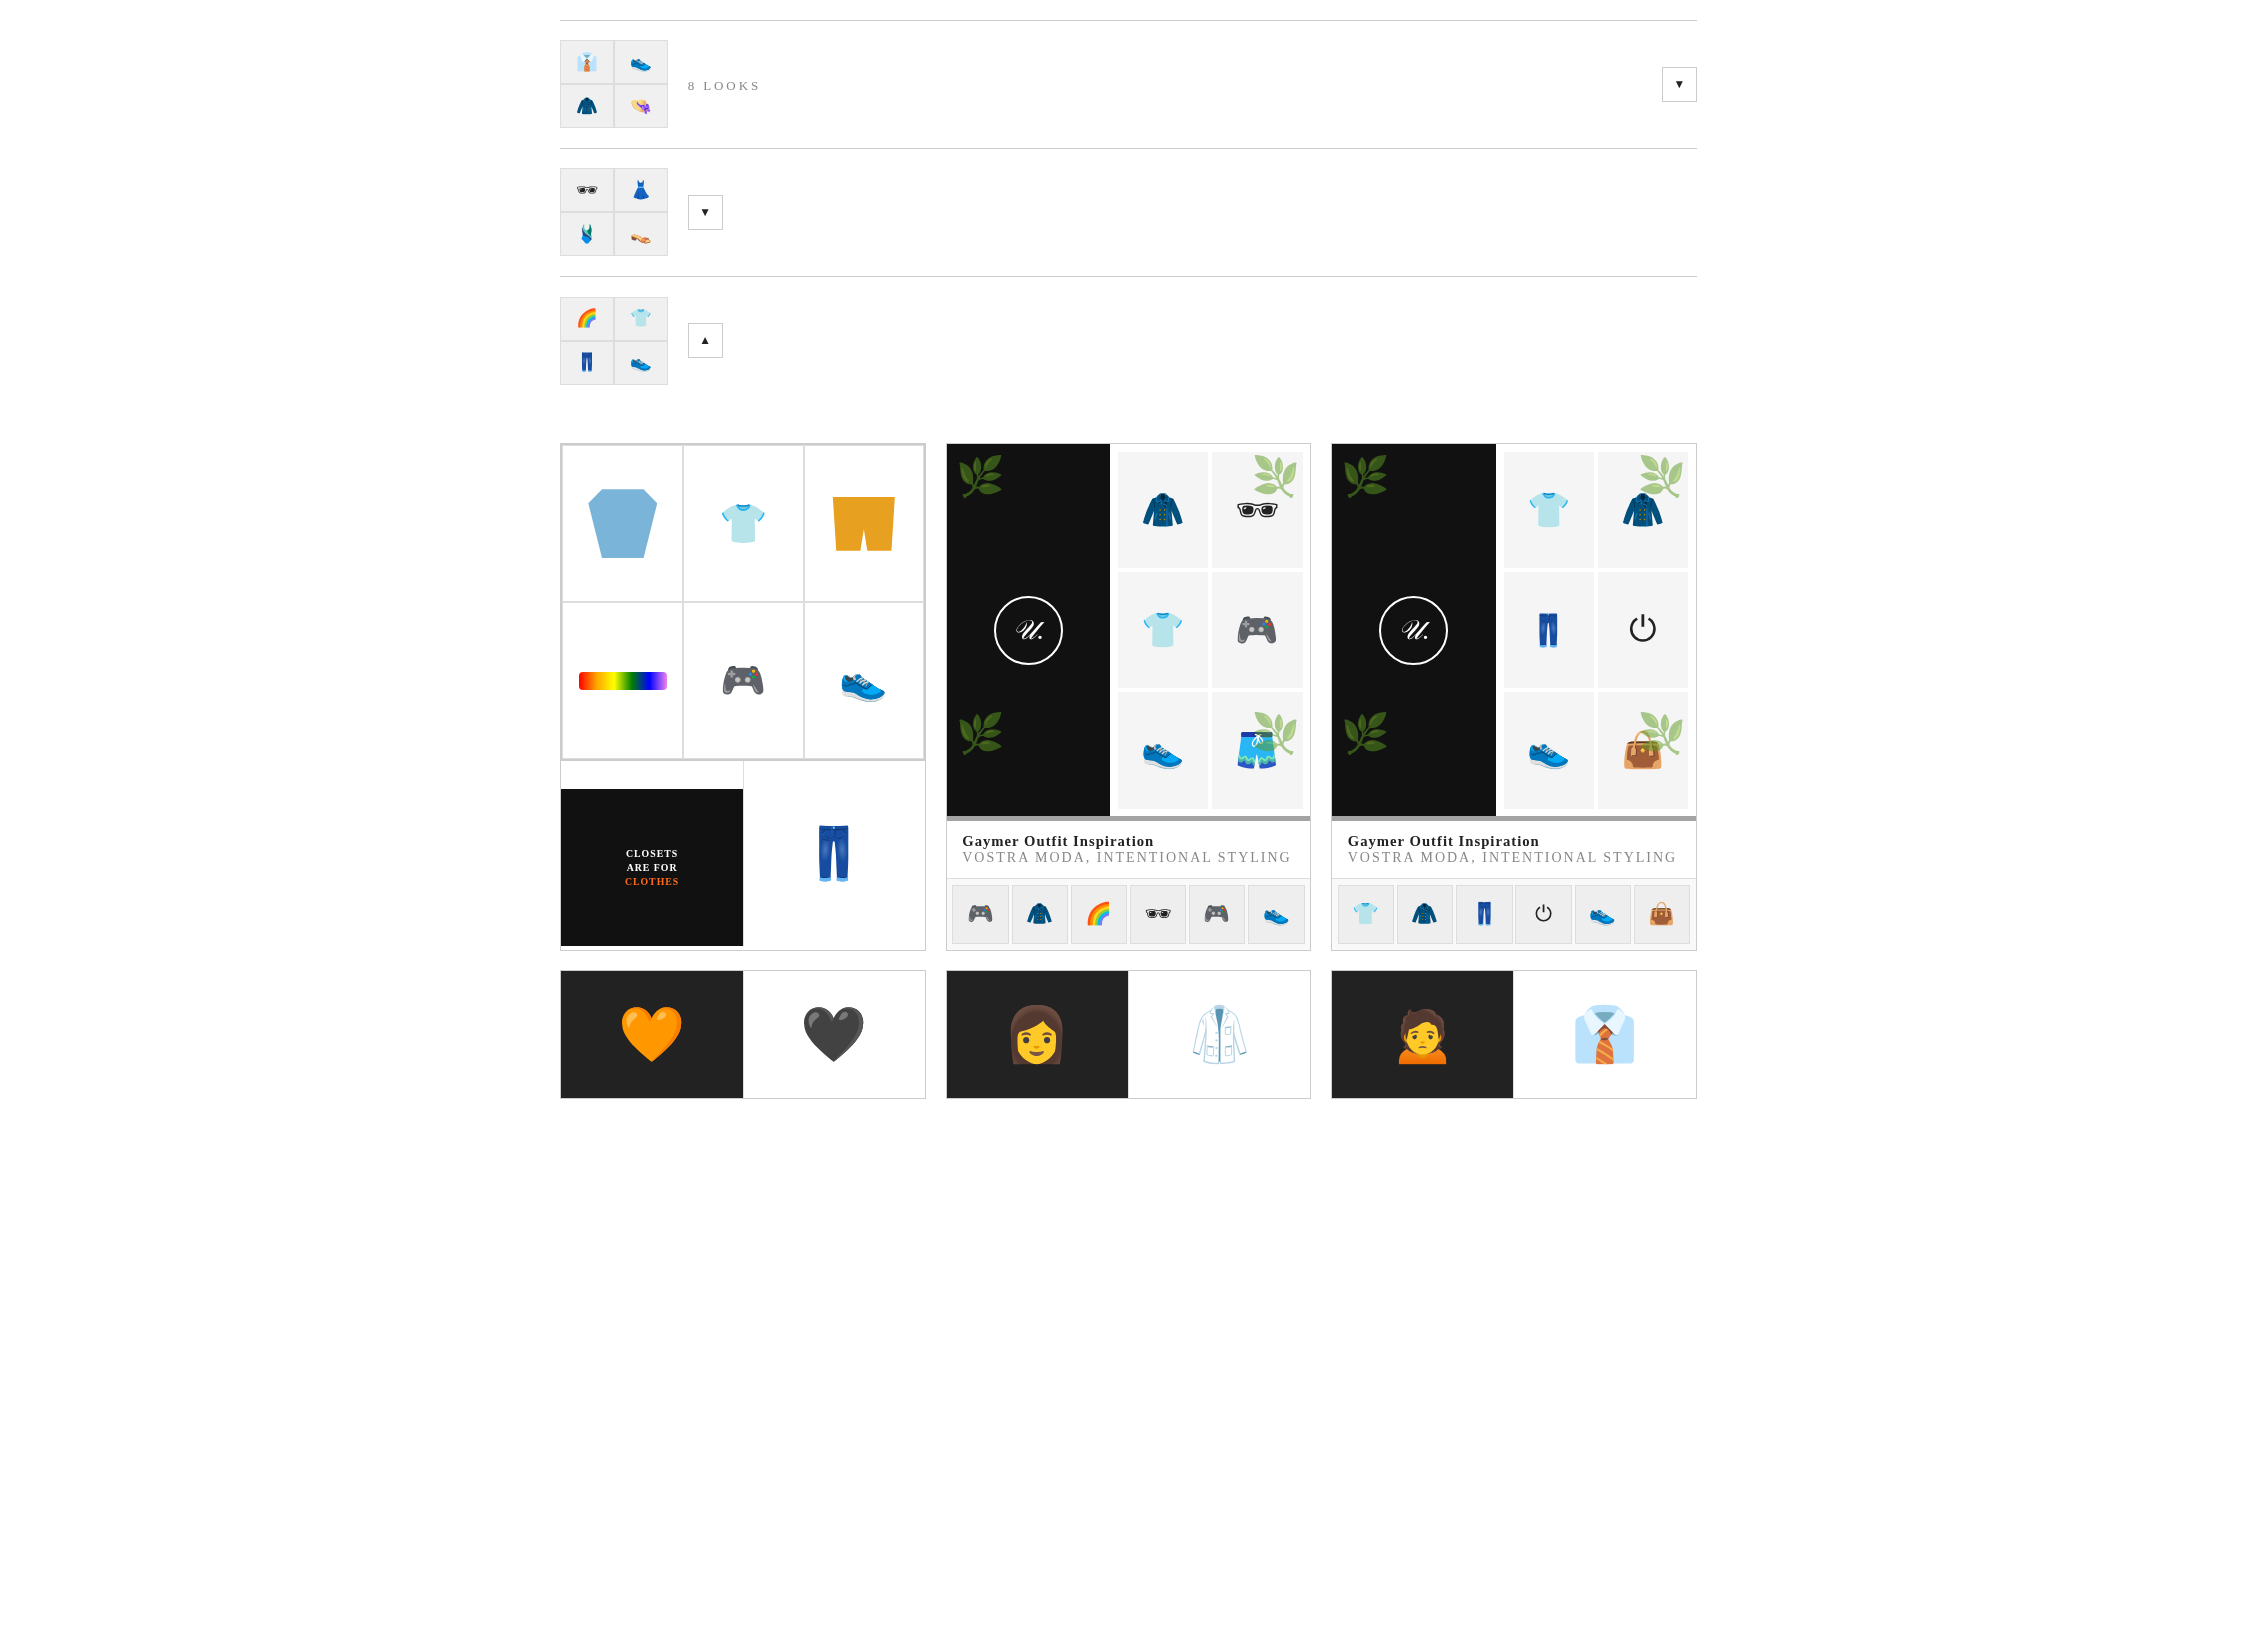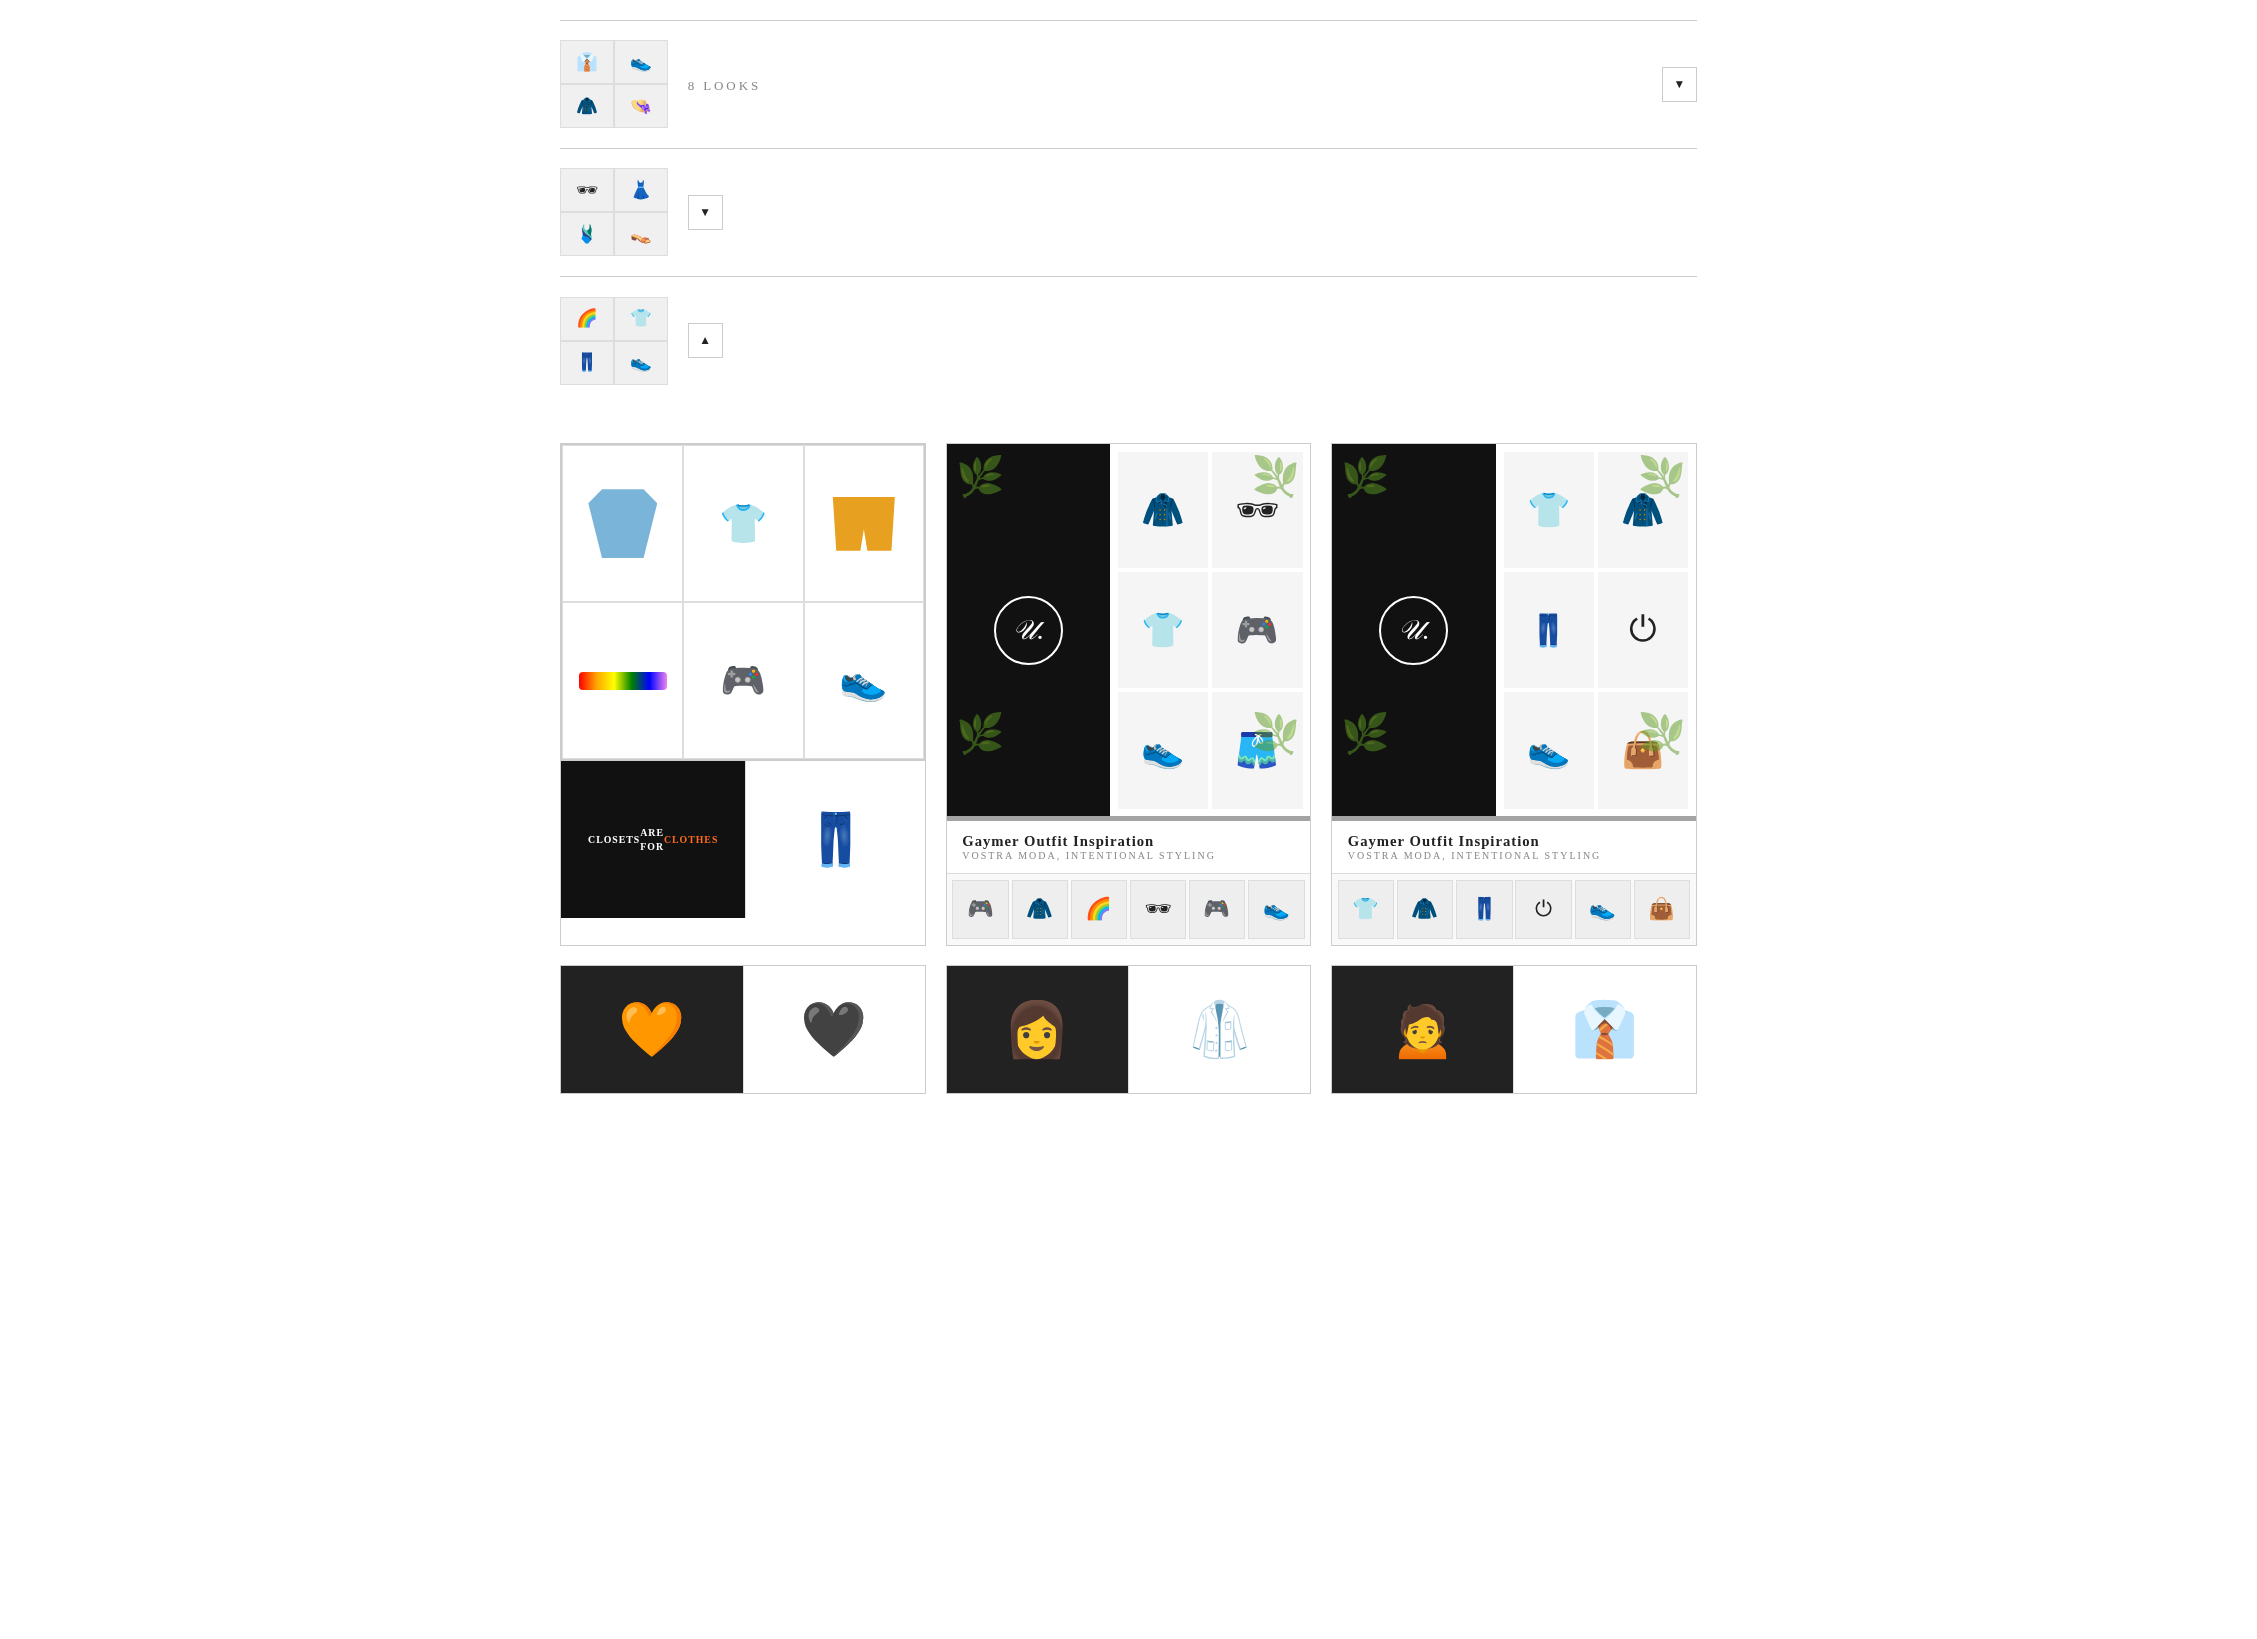--- a/index.html
+++ b/index.html
@@ -156,21 +156,21 @@
       background: #fff;
       padding: 11.8px 15.7px;
       border-top: 5px solid #a3a3a3;
     }
     .styled-card-title {
       font-size: 14.7px;
       font-weight: 600;
       letter-spacing: 1px;
     }
     .styled-card-subtitle {
-      font-size: 10px;
+      font-size: 14px;
       letter-spacing: 2px;
       color: #888;
       margin-top: 0;
       text-transform: uppercase;
     }
 
     
     .thumb-strip {
       display: grid;
       gap: 2.9px;
@@ -232,30 +232,32 @@
     .leaf-top-left { top: 9.8px; left: 9.8px; }
     .leaf-top-right { top: 9.8px; right: 9.8px; transform: scaleX(-1); }
     .leaf-bottom-left { bottom: 59px; left: 9.8px; }
     .leaf-bottom-right { bottom: 59px; right: 9.8px; transform: scaleX(-1); }
 
     
     .shirt-closet {
       background: #111;
       color: #fff;
       display: flex;
+      flex-direction: column;
       align-items: center;
       justify-content: center;
       font-size: 9.8px;
       padding: 27px;
       text-align: center;
       letter-spacing: 1px;
       text-transform: uppercase;
       font-weight: bold;
       line-height: 1.4;
       min-height: 157px;
+      margin-top: 28px;
     }
     .shirt-closet span.colored { color: #ff6b1a; }
 
     
     .item-shirt-blue {
       width: 69px; height: 69px;
       background: #7ab4d8;
       clip-path: polygon(20% 0%, 80% 0%, 100% 20%, 80% 100%, 20% 100%, 0% 20%);
     }
   </style>

